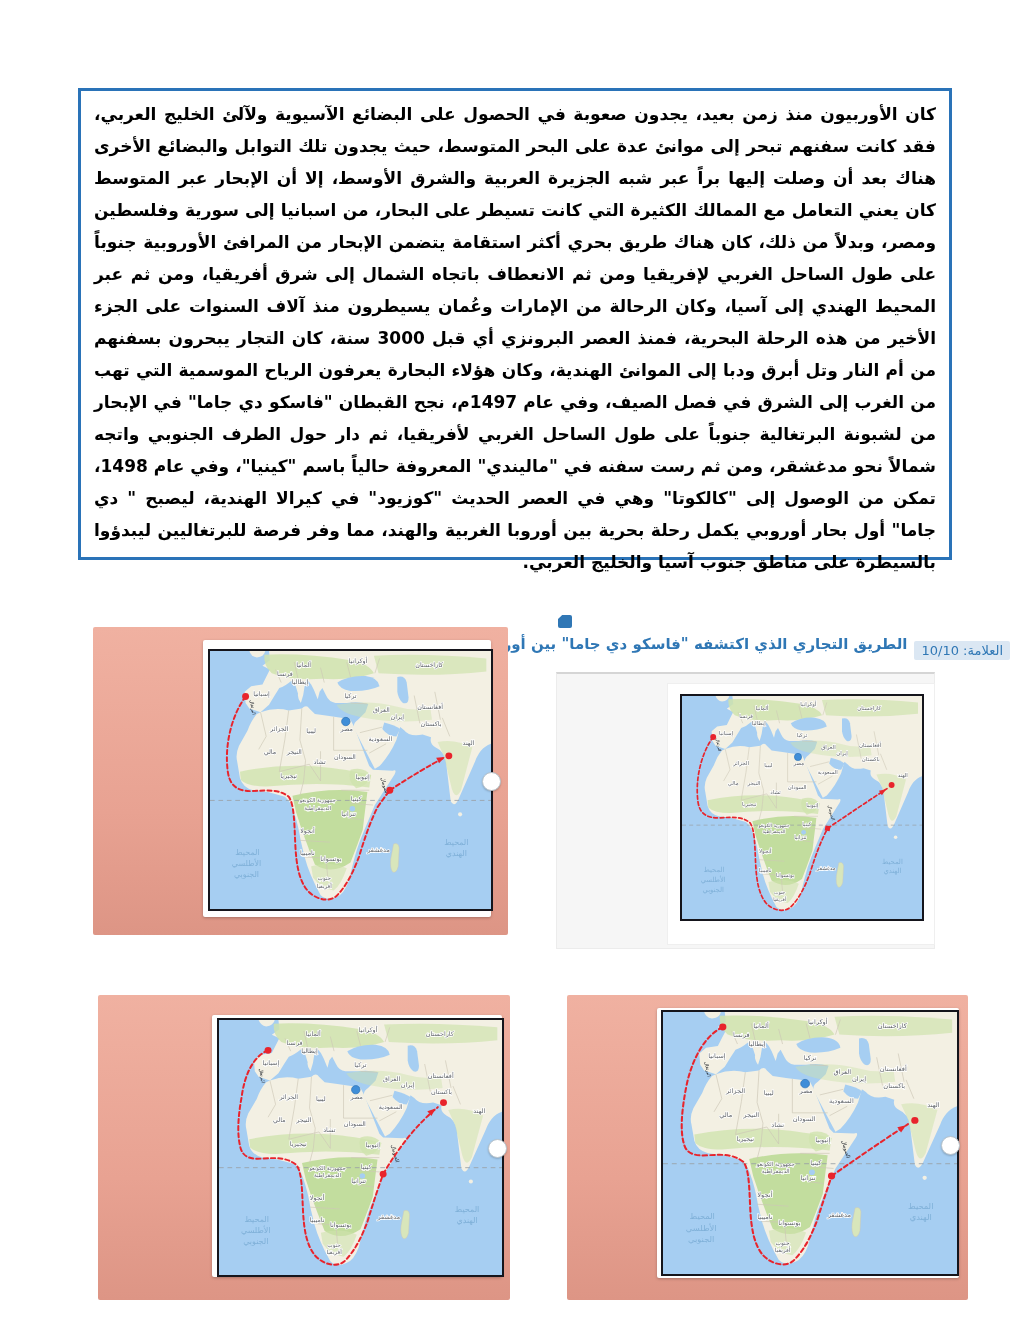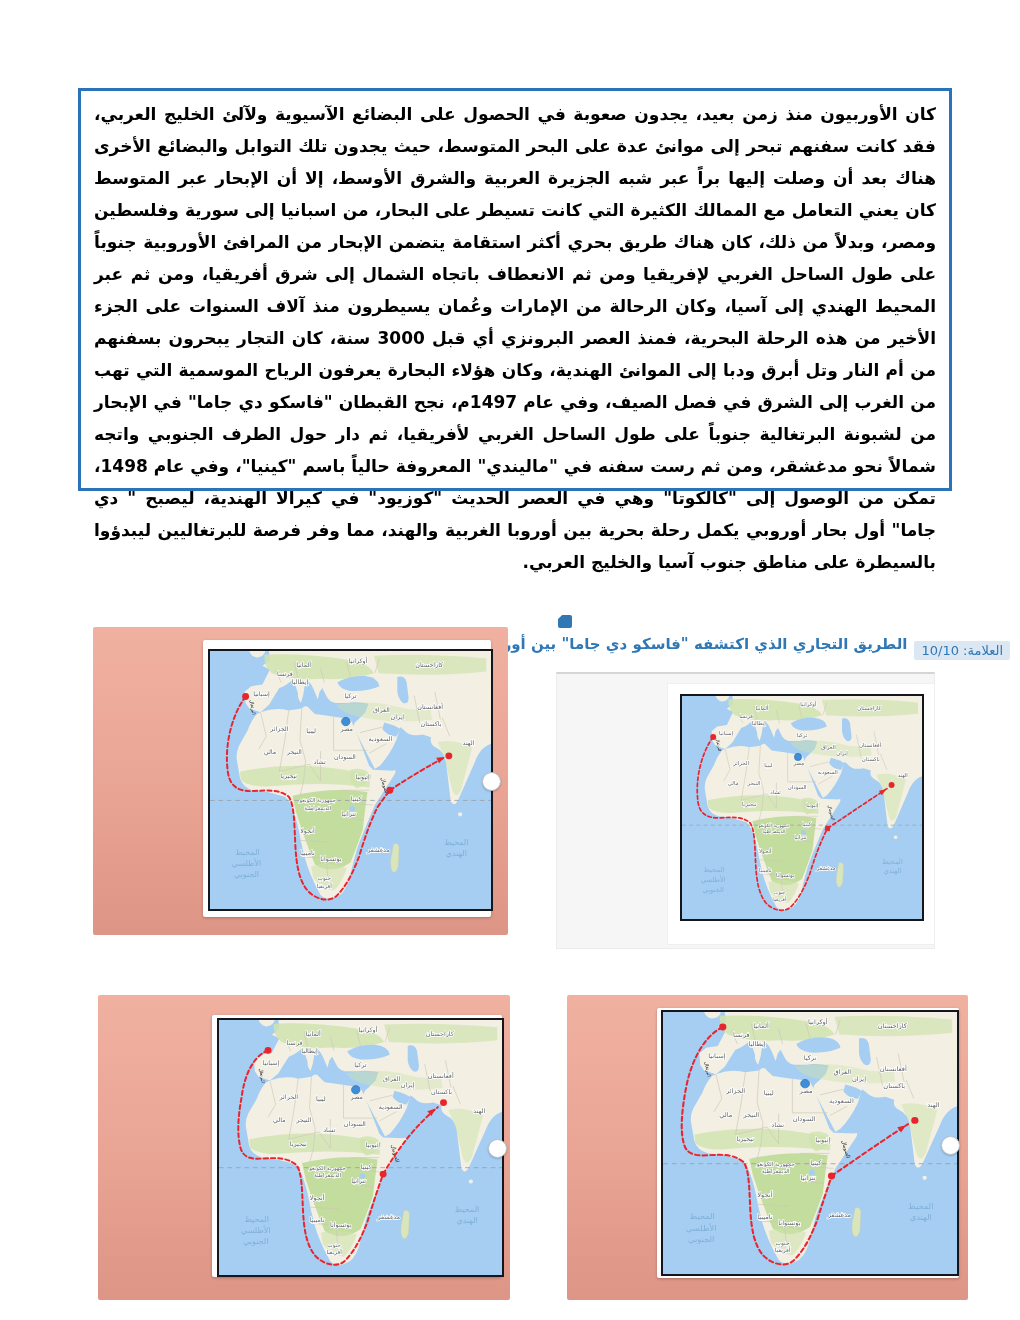--- a/index.html
+++ b/index.html
@@ -1,20 +1,20 @@
 <!DOCTYPE html>
 <html lang="ar"><head>
 <meta charset="utf-8">
 <style>
   html,body{margin:0;padding:0;background:#ffffff;}
   .page{position:relative;width:1020px;height:1320px;background:#ffffff;overflow:hidden;
         font-family:"DejaVu Sans",sans-serif;}
 
   
-  .passage{position:absolute;left:78px;top:88px;width:874px;height:403px;
+  .passage{position:absolute;left:78px;top:88px;width:874px;height:472px;
            border:3px solid #2a73b8;box-sizing:border-box;background:#ffffff;}
   .passage p{margin:0;padding:7px 13px 0 13px;direction:rtl;text-align:justify;
              font-size:17px;font-weight:700;line-height:32px;color:#000000;}
 
   
   .note-icon{position:absolute;left:558px;top:615px;width:14px;height:13px;background:#3077b5;
              border-radius:2px;clip-path:polygon(30% 0,100% 0,100% 100%,0 100%,0 30%);}
   .q-line{position:absolute;left:556px;top:631px;width:454px;height:26px;direction:rtl;
           display:flex;align-items:center;gap:7px;}
   .q-badge{background:#dbe7f3;color:#2f77b5;font-size:13px;padding:2px 7px;border-radius:2px;

